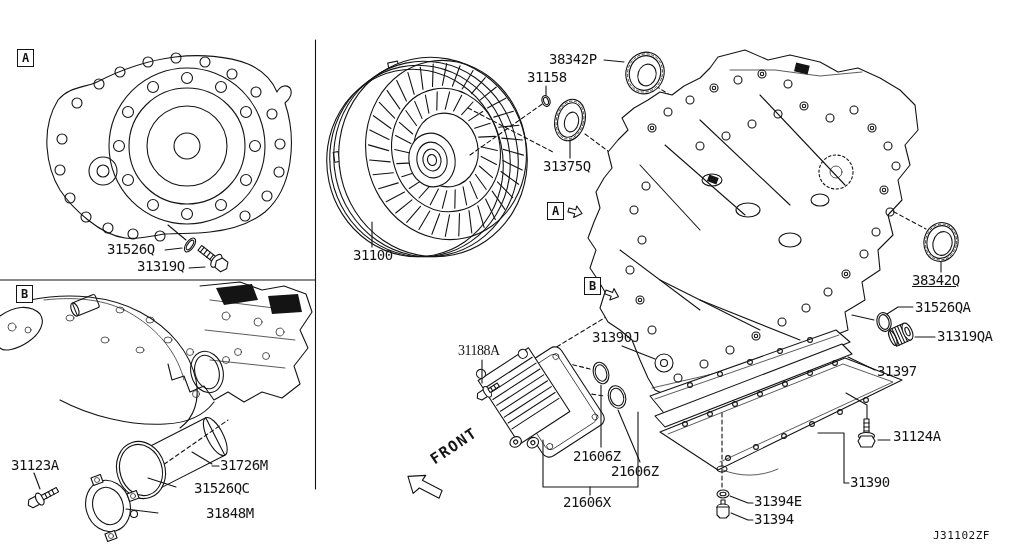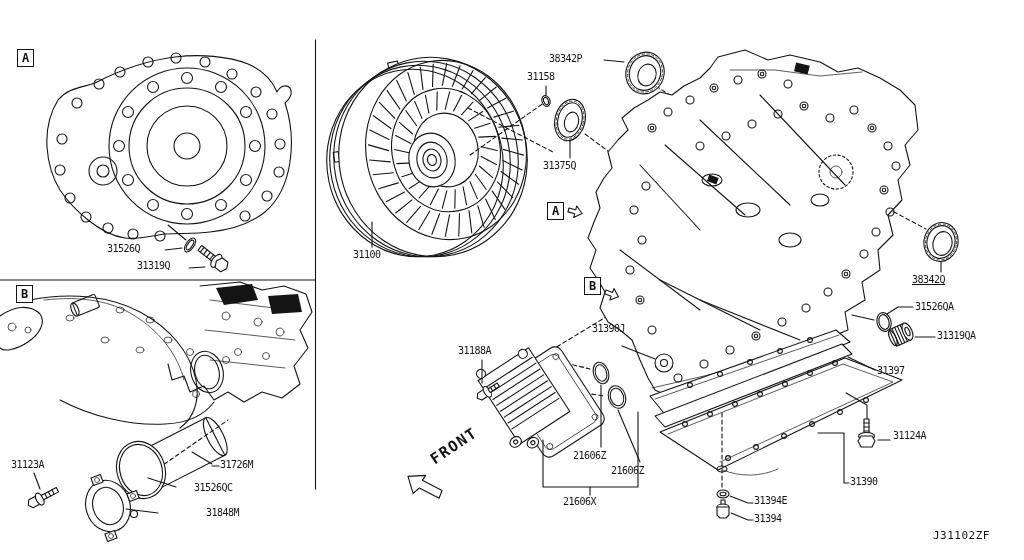--- a/index.html
+++ b/index.html
@@ -6,21 +6,21 @@
   .stage{position:relative;width:1024px;height:560px;background:#fff;overflow:hidden;
          font-family:"DejaVu Sans Mono",monospace;color:#141414;}
   svg{position:absolute;left:0;top:0;}
   svg *{stroke:#141414;fill:none;stroke-width:1.1;stroke-linecap:round;stroke-linejoin:round;}
   .w{fill:#fff;}
   .k{fill:#141414;stroke:none;}
   .thin{stroke-width:.7;}
   .med{stroke-width:1.4;}
   .d{stroke-dasharray:4 3;}
   .d2{stroke-dasharray:2.4 2.4;}
-  .pl{position:absolute;font-size:10px;line-height:14px;white-space:nowrap;letter-spacing:-.5px;}
+  .pl{position:absolute;font-size:14px;line-height:14px;white-space:nowrap;letter-spacing:-.5px;}
   .code{position:absolute;font-size:11px;line-height:17px;letter-spacing:.5px;text-align:center;}
   .marker{position:absolute;width:15px;height:16px;border:1.6px solid #141414;
           display:flex;align-items:center;justify-content:center;
           font-size:12px;font-weight:bold;background:#fff;}
   .front{position:absolute;font-size:15px;font-weight:bold;letter-spacing:1.5px;
          transform:rotate(-34deg);transform-origin:0 100%;}
 </style>
 </head>
 <body>
 
@@ -538,22 +538,22 @@
 <div class="marker" style="left:584px;top:277px;">
       <span>B</span>
     </div>
 
 <div class="pl" style="left:107px;top:242px;">31526Q</div>
 <div class="pl" style="left:137px;top:259px;">31319Q</div>
 <div class="pl" style="left:353px;top:248px;">31100</div>
 <div class="pl" style="left:527px;top:70px;text-align:right;">31158</div>
 <div class="pl" style="left:549px;top:52px;">38342P</div>
 <div class="pl" style="left:543px;top:159px;text-align:right;">31375Q</div>
-<div class="pl" style="left:592px;top:322px;">31390J</div>
-<div class="pl" style="left:458px;top:344px;">31188A</div>
+<div class="pl" style="left:592px;top:330px;">31390J</div>
+<div class="pl" style="left:458px;top:344px;font-family:Liberation Serif, serif;">31188A</div>
 <div class="pl" style="left:573px;top:449px;">21606Z</div>
 <div class="pl" style="left:611px;top:464px;">21606Z</div>
 <div class="pl" style="left:563px;top:495px;">21606X</div>
 <div class="pl" style="left:912px;top:273px;text-decoration:underline;">38342Q</div>
 <div class="pl" style="left:915px;top:300px;">31526QA</div>
 <div class="pl" style="left:937px;top:329px;">31319QA</div>
 <div class="pl" style="left:877px;top:364px;">31397</div>
 <div class="pl" style="left:893px;top:429px;">31124A</div>
 <div class="pl" style="left:850px;top:475px;">31390</div>
 <div class="pl" style="left:754px;top:494px;">31394E</div>

